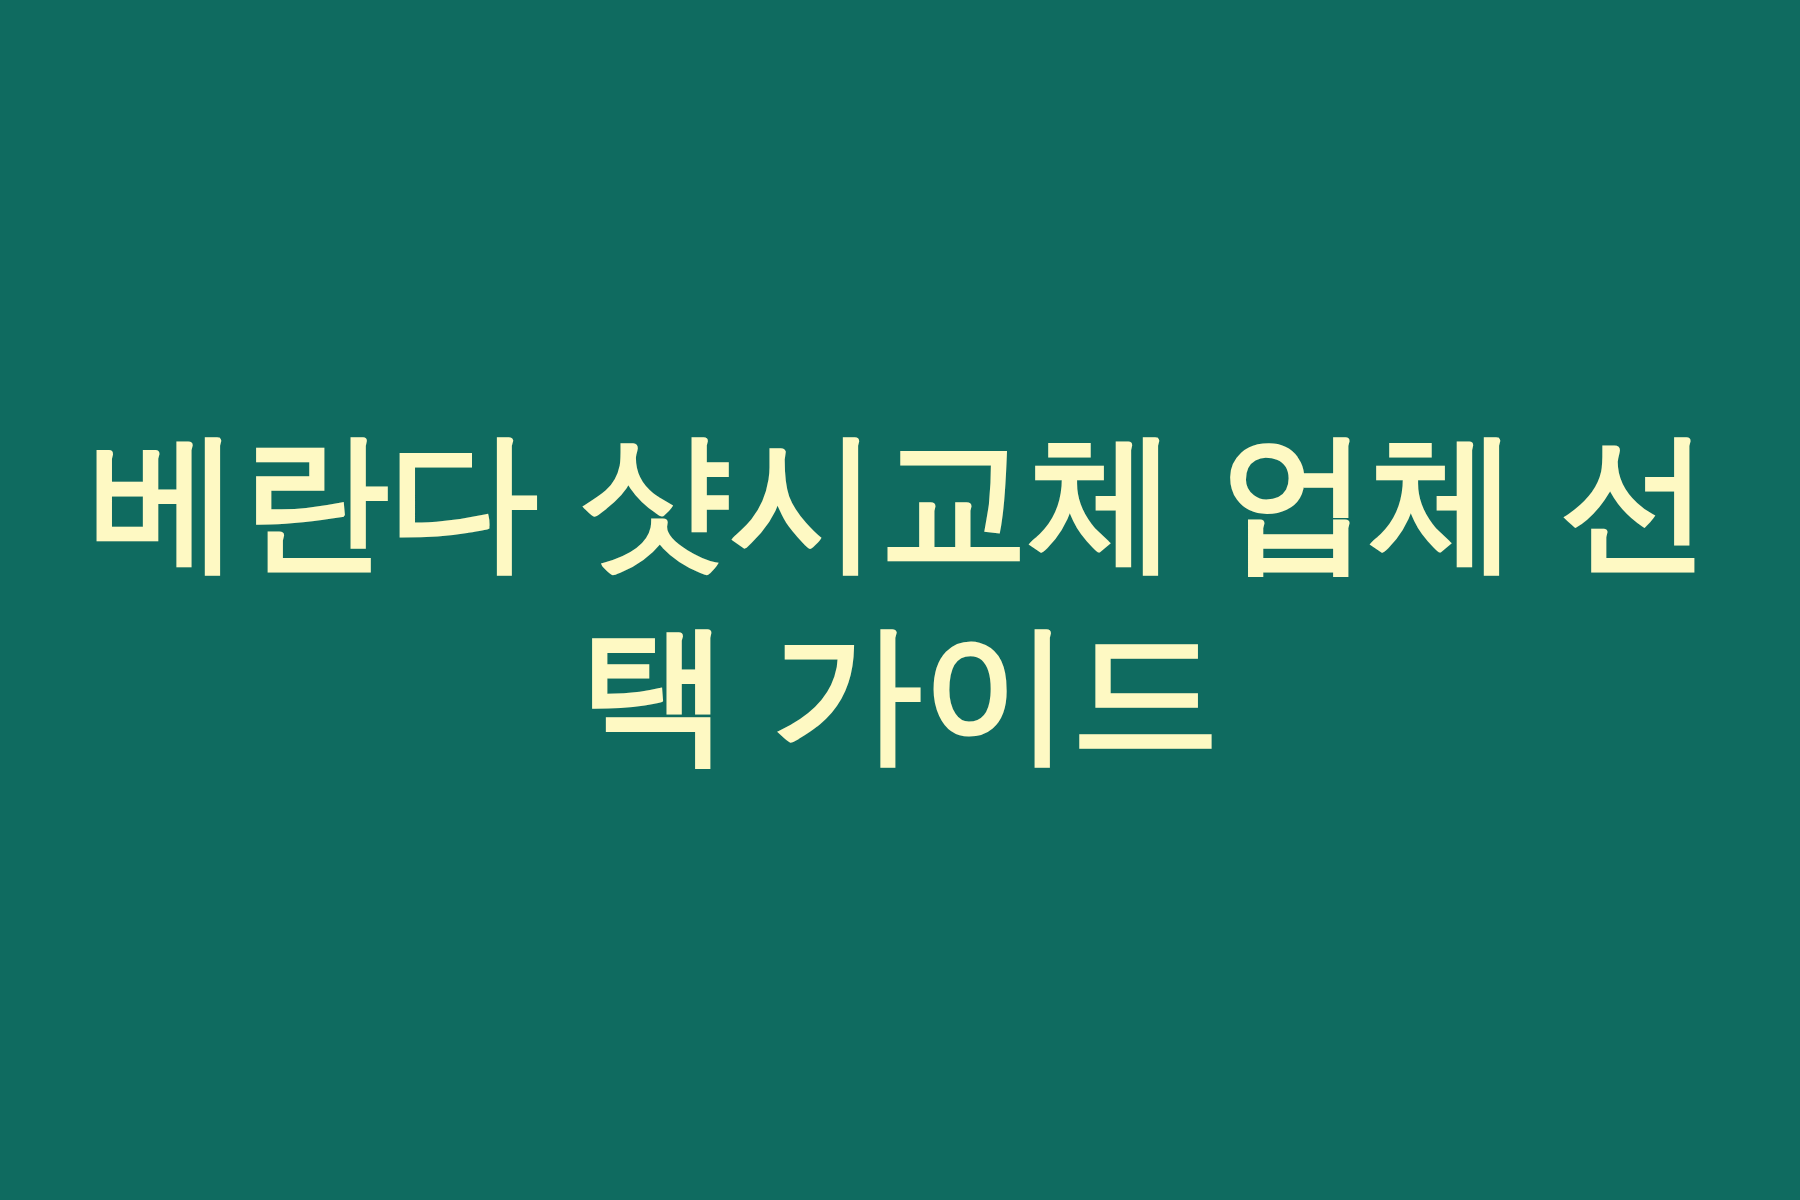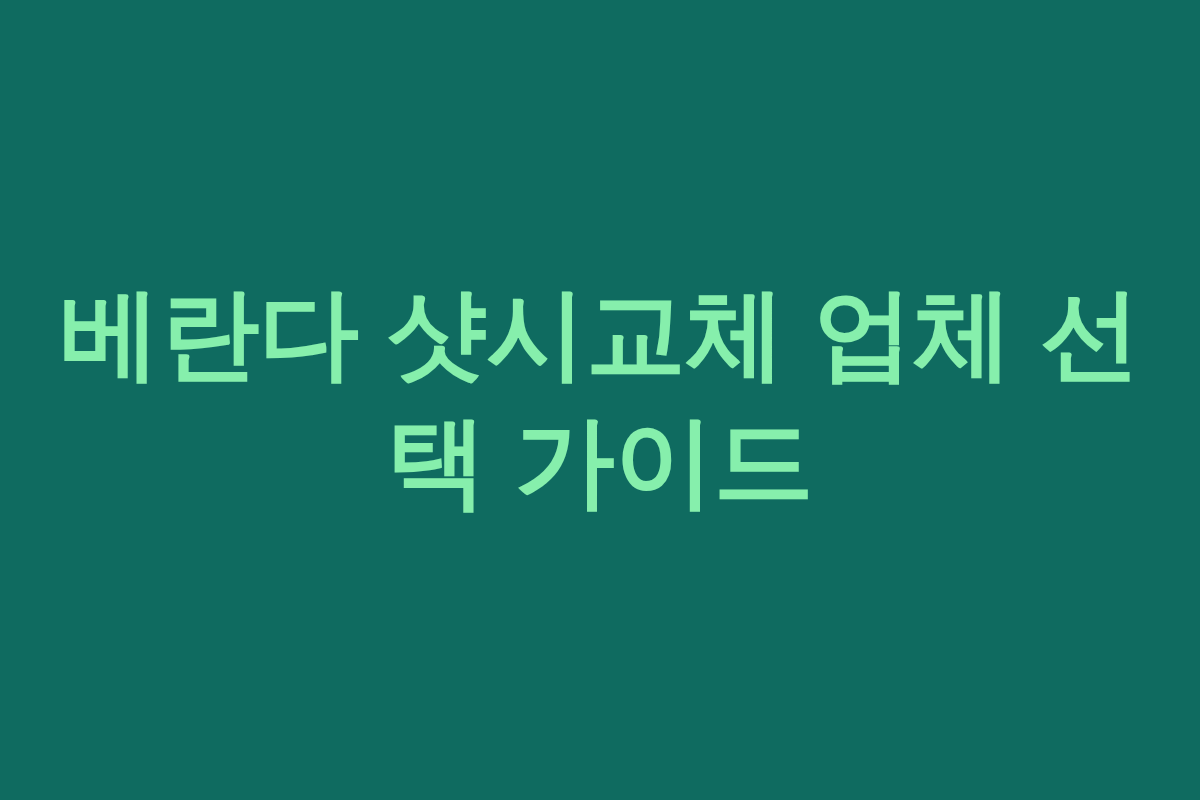--- a/index.html
+++ b/index.html
@@ -50,16 +50,16 @@
     white-space: normal;
     -webkit-font-smoothing: antialiased;
   }
 </style>
 </head>
 <body style="background-color: rgb(15, 107, 96);">
 
 <div id="thumbnail-canvas" style="background-color: rgb(15, 107, 96);">
 
   <div id="headline-block" style="text-align: center;">
-    <h1 class="headline-text" style="color: #86efac;">베란다 샷시교체 업체 선택 가이드</h1>
+    <h1 class="headline-text" style="color: #fef9c3;">베란다 샷시교체 업체 선택 가이드</h1>
   </div>
 
 </div>
 
 </body></html>

